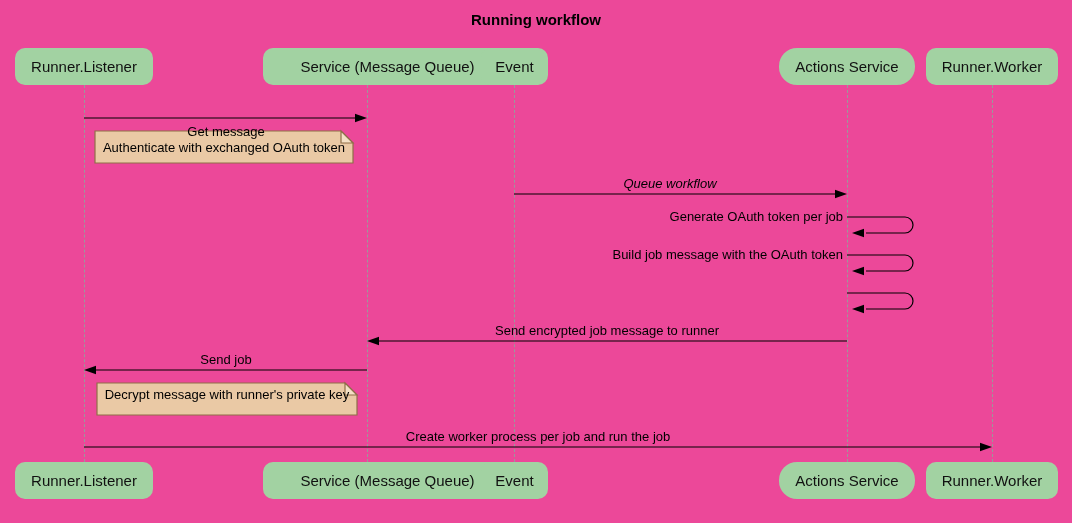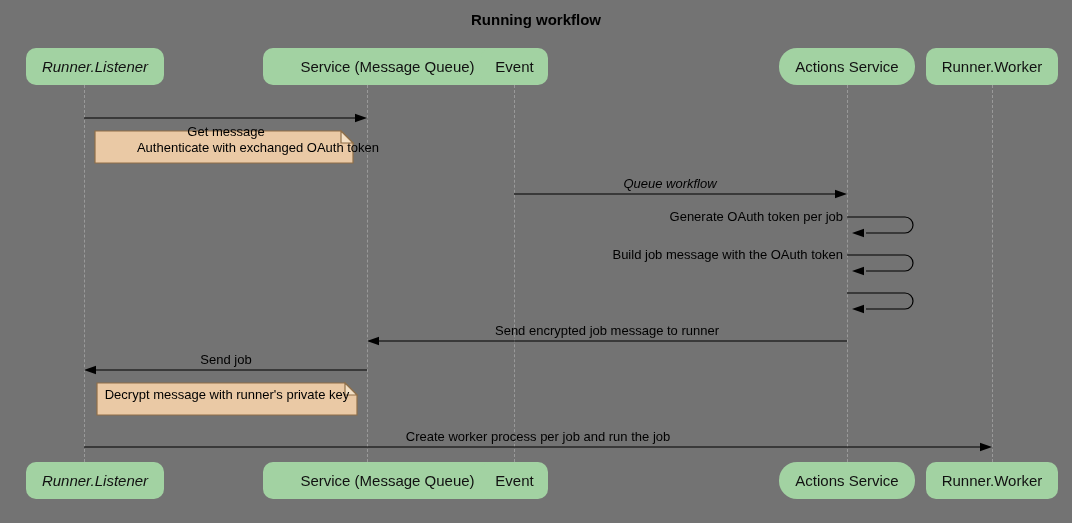--- a/index.html
+++ b/index.html
@@ -1,37 +1,37 @@
 <!DOCTYPE html>
 <html><head>
 <meta charset="utf-8">
 <style>
   html,body{margin:0;padding:0;background:#ffffff;}
   .canvas{
     position:relative;
     width:1072px;height:523px;
-    background:#737373;
+    background:#ec4899;
     font-family:"Liberation Sans", sans-serif;
     color:#111;
     overflow:hidden;
   }
   .title{
     position:absolute;left:0;top:11px;width:1072px;
     text-align:center;font-size:15px;font-weight:bold;color:#000;
   }
   .actor{
     position:absolute;height:37px;
     background:#a2d2a2;
     border-radius:10px;
     display:flex;align-items:center;justify-content:center;
     font-size:15px;color:#111;white-space:nowrap;
   }
   .actor.top{top:48px;}
   .actor.bottom{top:462px;}
-  .a-listener{left:26px;width:138px;font-style:italic;}
+  .a-listener{left:15px;width:138px;}
   .a-service{left:263px;width:249px;}
   .a-event{left:481px;width:67px;}
   .a-actions{left:779px;width:136px;border-radius:18px;}
   .a-worker{left:926px;width:132px;}
   .lifeline{
     position:absolute;top:85px;height:377px;width:0;
     border-left:1px dashed #9a9a9a;
   }
   .ll-listener{left:84px;}
   .ll-service{left:367px;}
@@ -98,21 +98,21 @@
   </svg>
 
   <div class="msg center" style="left:126px;width:200px;top:101px;margin-top:24px;">Get message</div>
   <div class="msg center" style="left:570px;width:200px;top:177px;font-style:italic;">Queue workflow</div>
   <div class="msg right" style="left:543px;width:300px;top:210px;">Generate OAuth token per job</div>
   <div class="msg right" style="left:493px;width:350px;top:248px;">Build job message with the OAuth token</div>
   <div class="msg center" style="left:457px;width:300px;top:324px;">Send encrypted job message to runner</div>
   <div class="msg center" style="left:126px;width:200px;top:353px;">Send job</div>
   <div class="msg center" style="left:368px;width:340px;top:430px;">Create worker process per job and run the job</div>
 
-  <div class="note-text" style="left:110px;top:131px;width:258px;height:32px;padding-left:19px;">Authenticate with exchanged OAuth token</div>
+  <div class="note-text" style="left:95px;top:131px;width:258px;height:32px;">Authenticate with exchanged OAuth token</div>
   <div class="note-text" style="left:97px;top:383px;width:260px;height:22px;">Decrypt message with runner's private key</div>
 
   <div class="actor top a-listener">Runner.Listener</div>
   <div class="actor top a-service">Service (Message Queue)</div>
   <div class="actor top a-event">Event</div>
   <div class="actor top a-actions">Actions Service</div>
   <div class="actor top a-worker">Runner.Worker</div>
 
   <div class="actor bottom a-listener">Runner.Listener</div>
   <div class="actor bottom a-service">Service (Message Queue)</div>

